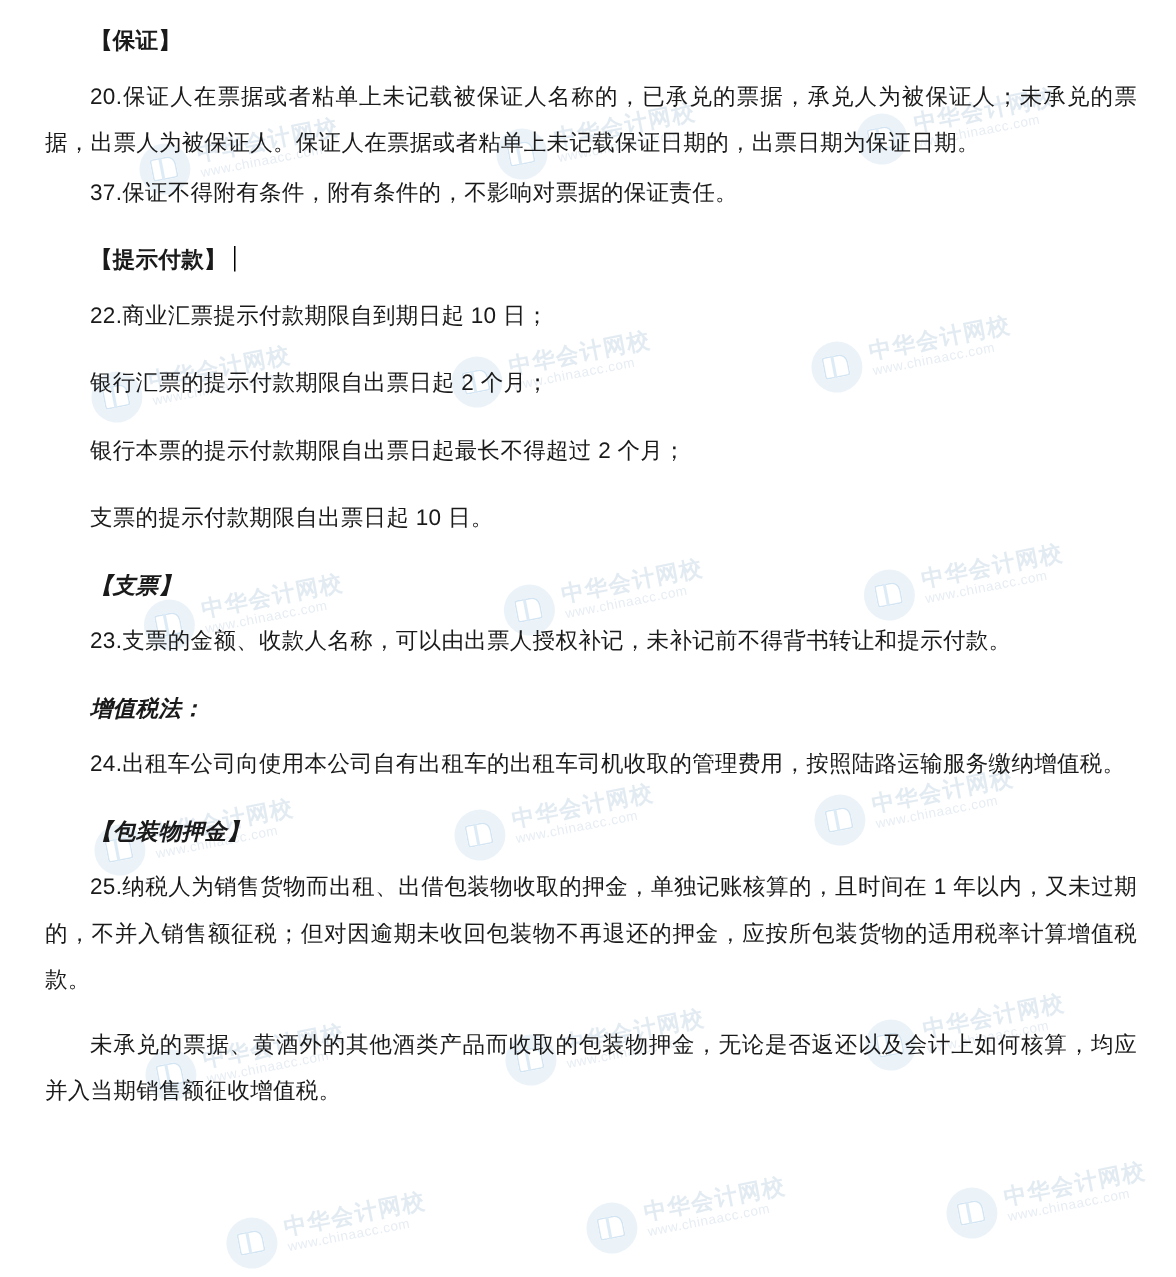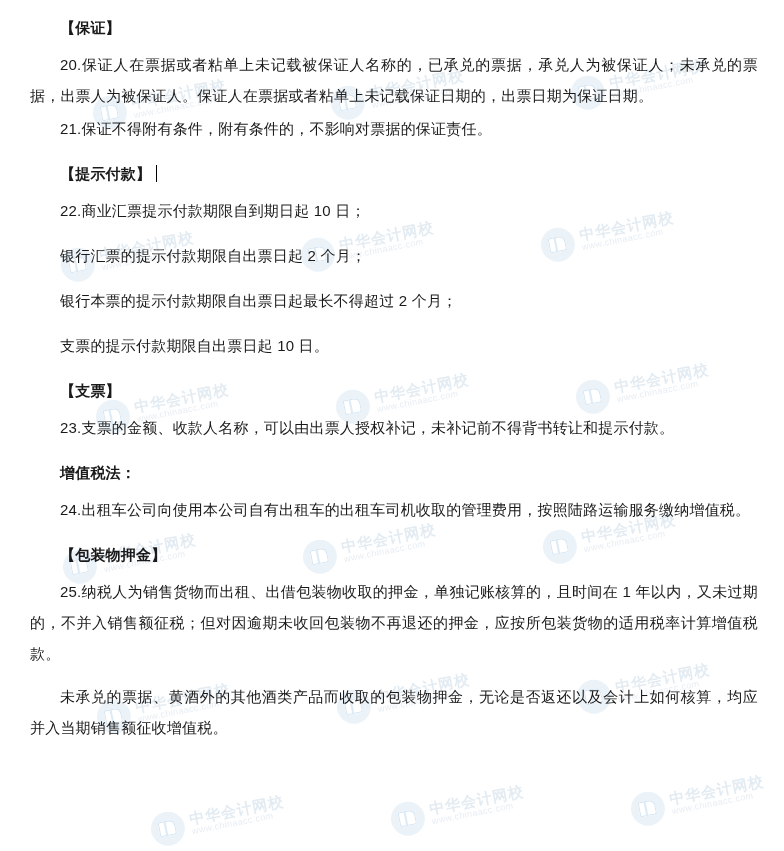--- a/index.html
+++ b/index.html
@@ -88,20 +88,21 @@
     letter-spacing: 0.2px;
   }
   .heading {
     font-weight: bold;
     margin-top: 10px;
     margin-bottom: 6px;
     padding-left: 30px;
   }
   .heading.tight {
     margin-top: 12px;
+    font-style: italic;
   }
   .para {
     text-indent: 30px;
     margin-bottom: 2px;
     text-align: justify;
   }
   .block-para {
     text-indent: 30px;
     margin-bottom: 12px;
     text-align: justify;
@@ -258,21 +259,21 @@
       </span>
     </div>
 </div>
 
 <div id="page">
 
   <p class="heading first">【保证】</p>
 
   <p class="para">20.保证人在票据或者粘单上未记载被保证人名称的，已承兑的票据，承兑人为被保证人；未承兑的票据，出票人为被保证人。保证人在票据或者粘单上未记载保证日期的，出票日期为保证日期。</p>
 
-  <p class="line">21.保证不得附有条件，附有条件的，不影响对票据的保证责任。</p>
+  <p class="line">37.保证不得附有条件，附有条件的，不影响对票据的保证责任。</p>
 
   <p class="heading"><span>【提示付款】</span><span class="caret"></span></p>
 
   <p class="line">22.商业汇票提示付款期限自到期日起 10 日；</p>
   <p class="line">银行汇票的提示付款期限自出票日起 2 个月；</p>
   <p class="line">银行本票的提示付款期限自出票日起最长不得超过 2 个月；</p>
   <p class="line">支票的提示付款期限自出票日起 10 日。</p>
 
   <p class="heading tight">【支票】</p>
 

